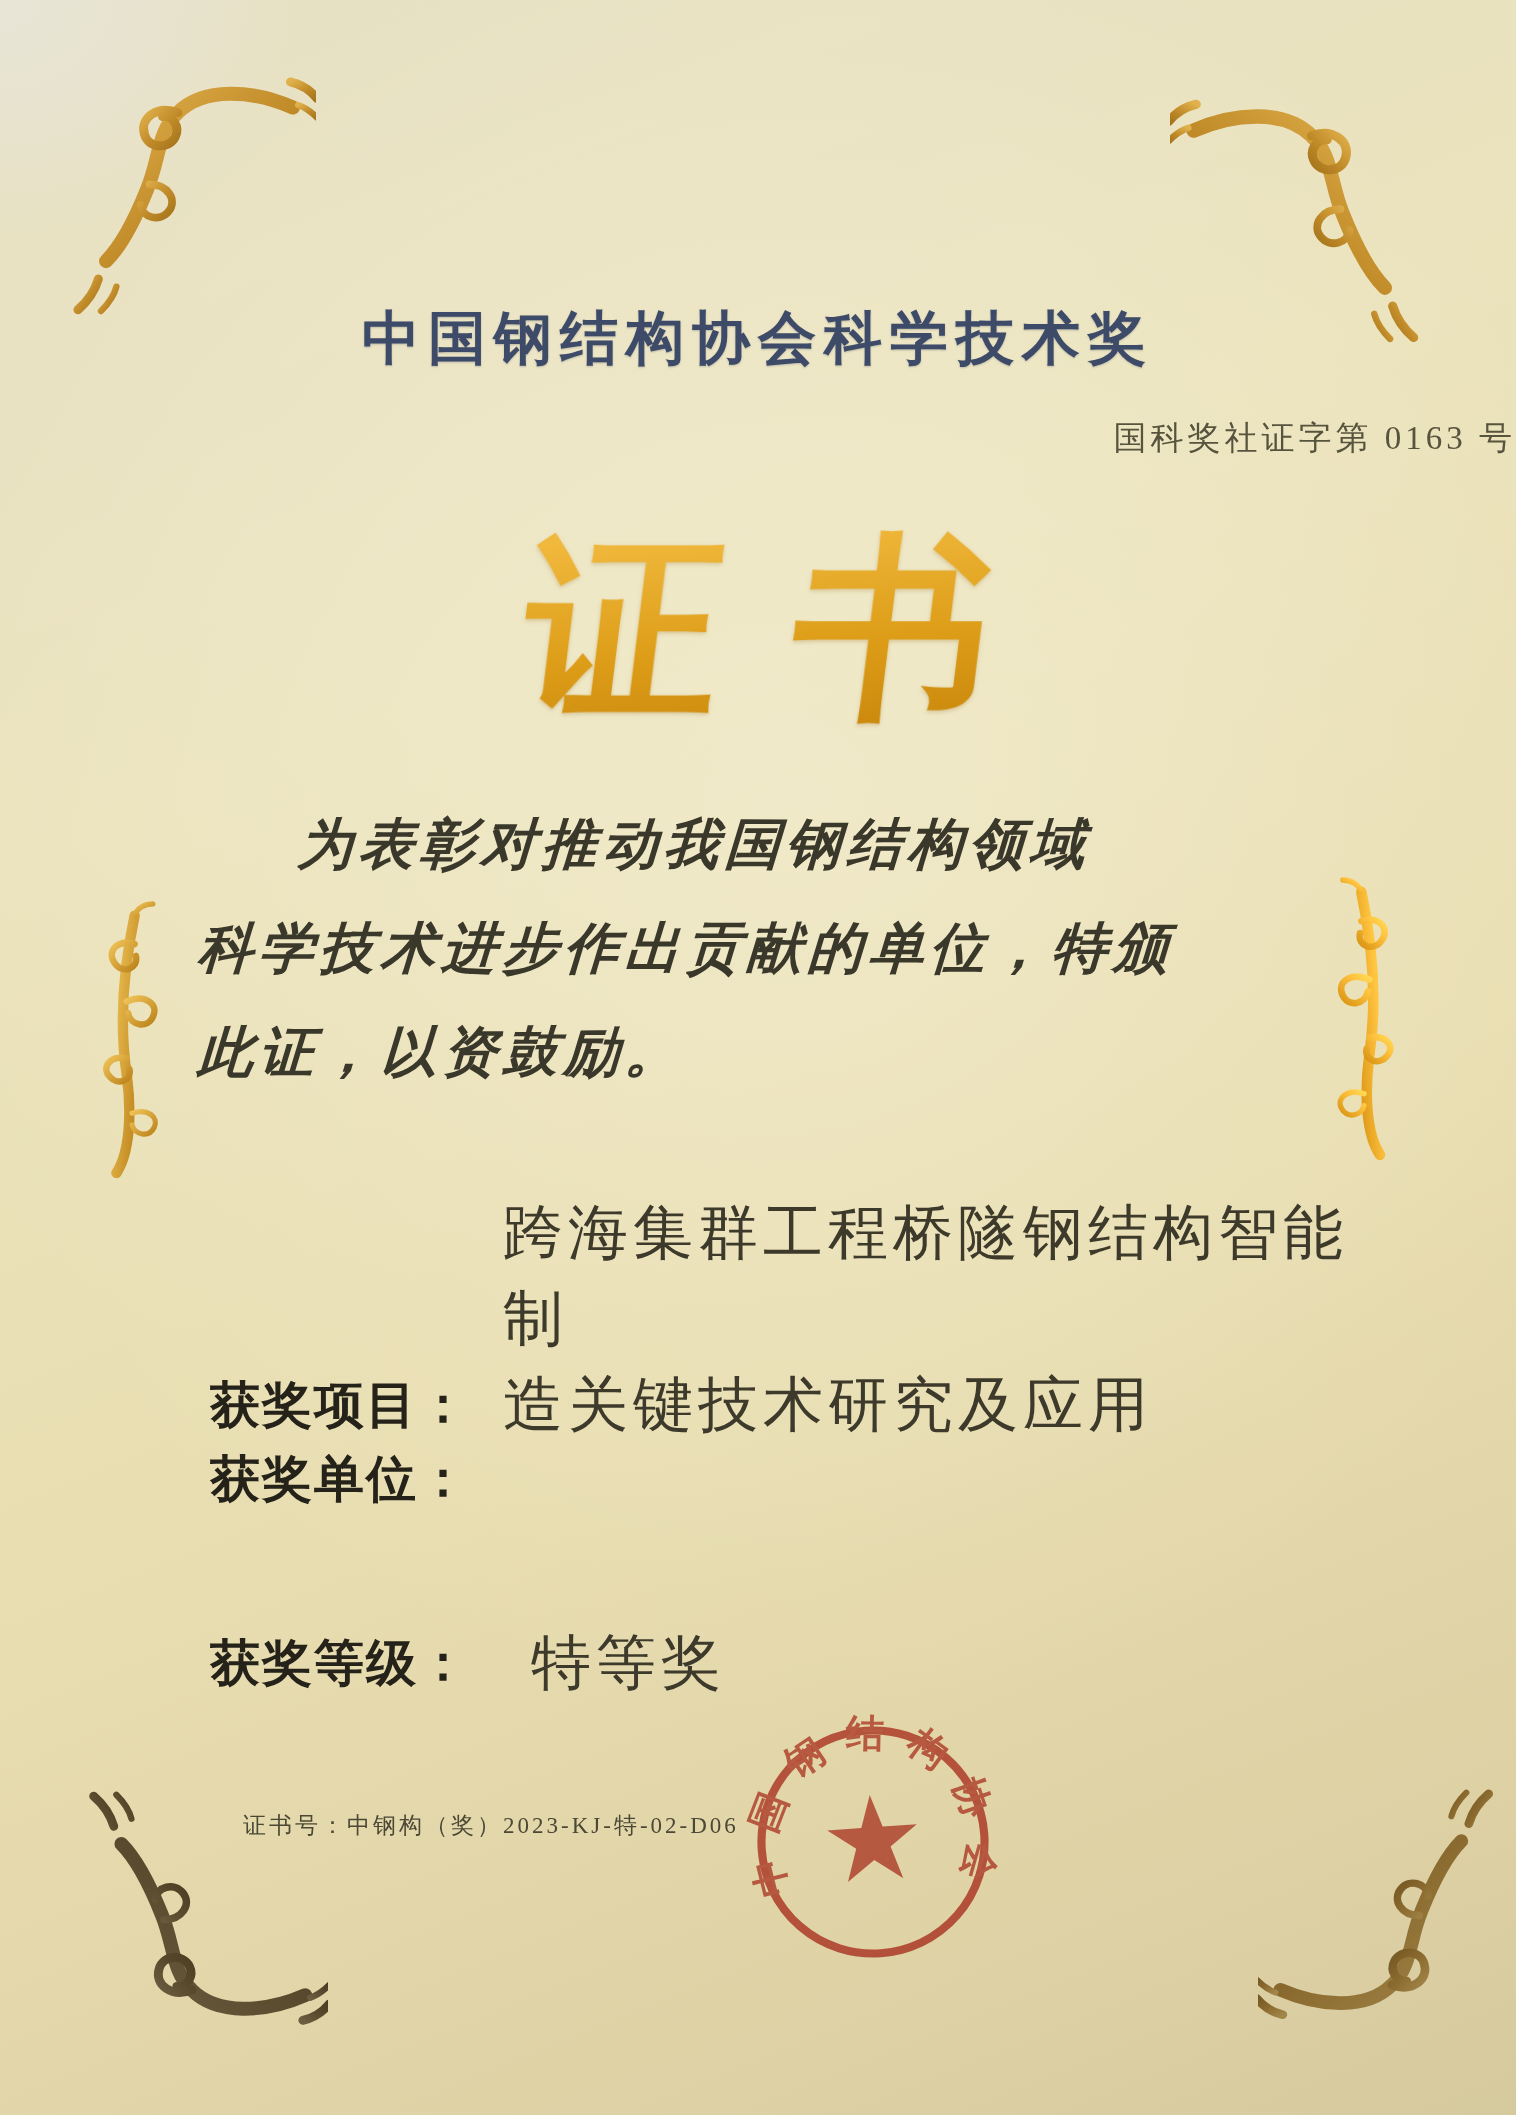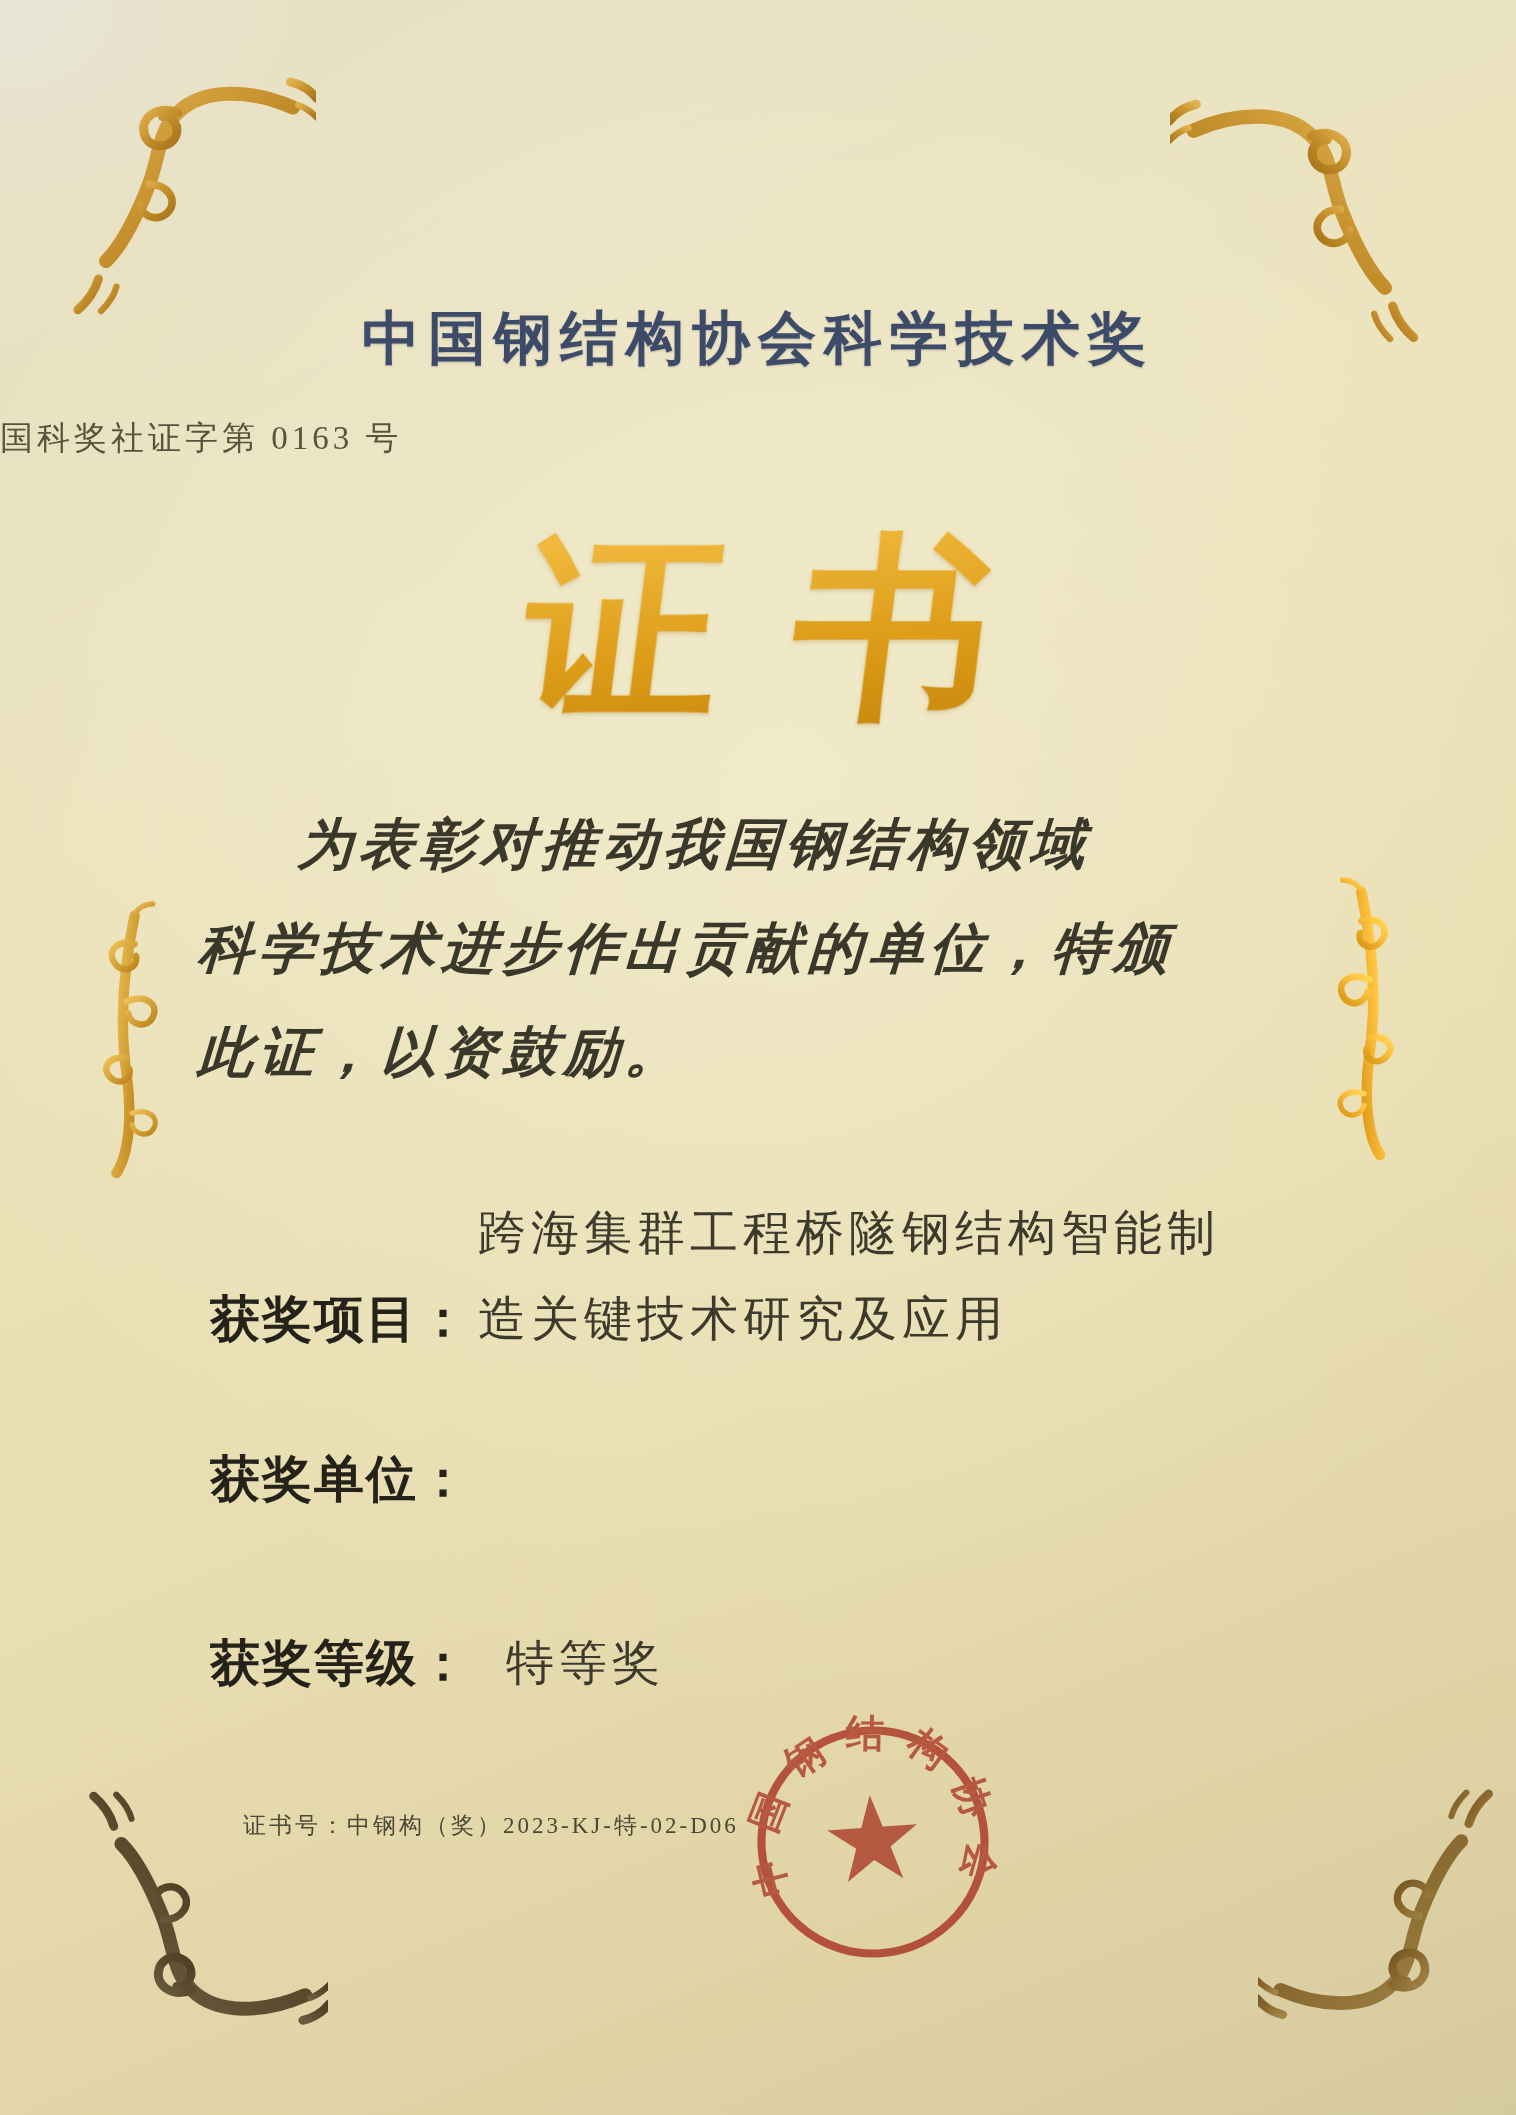--- a/index.html
+++ b/index.html
@@ -12,21 +12,21 @@
       radial-gradient(95% 70% at 52% 38%, rgba(255,252,238,.30), rgba(255,252,238,0) 62%),
       linear-gradient(158deg,#e7e1c6 0%,#ebe3bc 32%,#e8ddb0 62%,#dfd3a6 85%,#d5c99e 100%);
   }
   
   .title{
     position:absolute;top:300px;left:0;width:100%;text-align:center;
     font-size:58px;font-weight:700;color:#3d4a68;letter-spacing:8px;
     text-shadow:0 1px 2px rgba(40,50,80,.25);z-index:2;
   }
   .subtitle{
-    position:absolute;top:416px;left:0;width:100%;text-align:left;
+    position:absolute;top:416px;left:0;width:100%;text-align:right;
     font-size:33px;color:#57543e;letter-spacing:4px;z-index:2;
   }
   .heading{
     position:absolute;top:520px;left:0;width:100%;text-align:center;z-index:2;
   }
   .heading span{
     display:inline-block;
     font-size:198px;font-weight:700;line-height:1.12;
     letter-spacing:72px;margin-right:-72px;
     transform:skewX(-7deg);
@@ -41,22 +41,22 @@
   }
   .intro .line{transform:skewX(-3deg);}
   .intro .line:first-child{padding-left:100px;}
   .field{position:absolute;left:210px;display:flex;align-items:flex-end;z-index:2;}
   .field-label{
     font-family:"Liberation Sans","DejaVu Sans",sans-serif;
     font-weight:700;font-size:50px;line-height:86px;color:#25221a;
     letter-spacing:2px;white-space:nowrap;
   }
   .field-value{
-    font-size:48px;line-height:86px;color:#3d3a2b;
-    letter-spacing:5px;margin-left:8px;max-width:900px;
+    font-size:60px;line-height:86px;color:#3d3a2b;
+    letter-spacing:5px;margin-left:33px;max-width:900px;
   }
   .field-project{top:1190px;}
   .field-unit{top:1436px;}
   .field-grade{top:1620px;gap:28px;}
   .certno{
     position:absolute;left:243px;top:1800px;z-index:2;
     font-size:23px;line-height:52px;color:#4b4836;letter-spacing:3px;
   }
   .date{
     position:absolute;left:998px;top:1868px;z-index:2;

